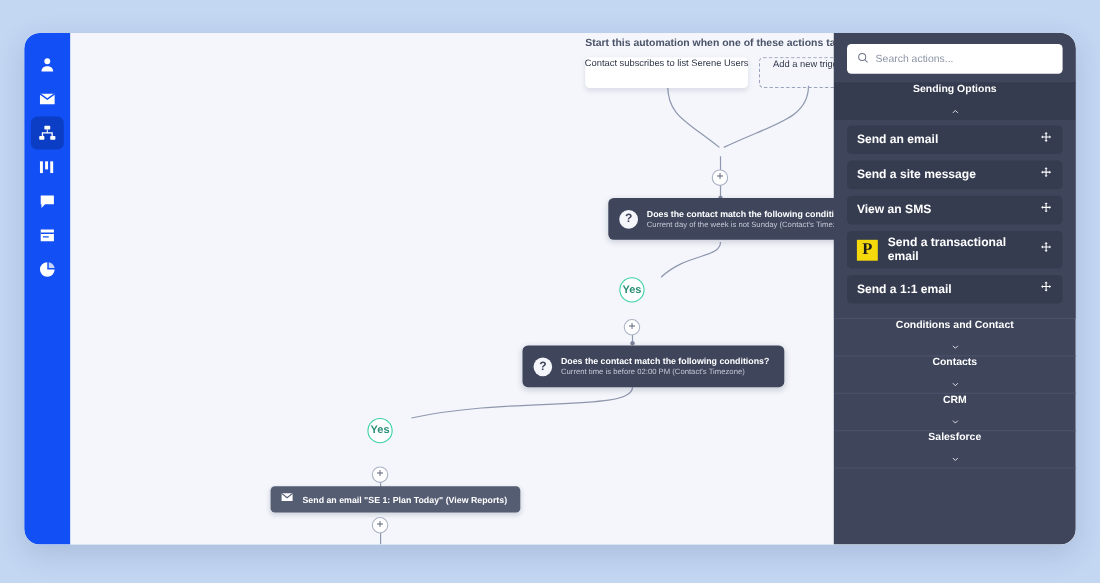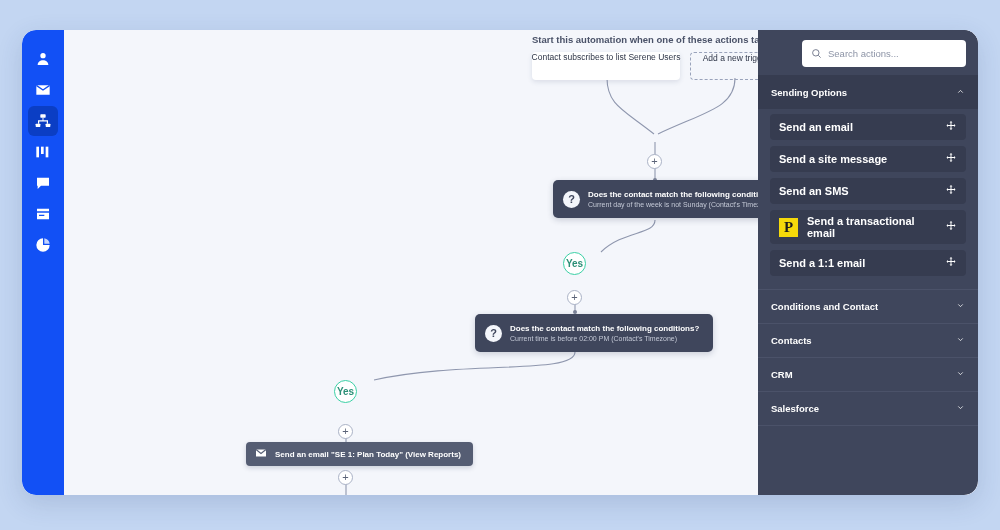--- a/index.html
+++ b/index.html
@@ -113,35 +113,36 @@
   #panel {
     position: absolute; right: 0; top: 0;
     width: 220px; height: 100%;
     background: #3f465c;
     border-radius: 0 14px 14px 0;
     overflow: hidden;
   }
   .search-wrap { padding: 10px 12px 8px 12px; background: #3f465c; }
   .search-box {
     height: 27px; background: #ffffff; border-radius: 4px;
-    display: flex; align-items: center; gap: 6px; padding: 0 9px; margin-left: 32px;
+    display: flex; align-items: center; gap: 6px; padding: 0 9px;
   }
   .search-box svg { width: 11px; height: 11px; stroke: #6d7488; fill: none; stroke-width: 2; }
   .search-box input {
     border: none; outline: none; width: 100%;
     font-family: "Liberation Sans", sans-serif;
     font-size: 9.5px; color: #3f465c; background: transparent;
   }
   .search-box input::placeholder { color: #8d94a6; }
 
   .grp-head {
     height: 34px; display: flex; align-items: center;
     justify-content: space-between; padding: 0 13px; cursor: pointer;
     font-size: 9.5px; font-weight: 700; color: #ffffff;
     border-top: 1px solid #4b5269;
+    flex-direction: column;
   }
   .grp-head.open { background: #363c50; border-top-color: #363c50; }
   .chev { width: 9px; height: 9px; stroke: #ffffff; fill: none; stroke-width: 2; }
   .chev.up { transform: rotate(180deg); }
 
   .grp-body { padding: 5px 12px 7px 12px; background: #3f465c; }
   .act-item {
     height: 26px; background: #363c50; border-radius: 4px;
     margin-bottom: 6px; display: flex; align-items: center;
     padding: 0 9px; cursor: pointer; position: relative;
@@ -328,21 +329,21 @@
       </div>
       <div class="act-item">
         <span class="act-label">Send a site message</span>
         <span>
           <svg class="move" viewBox="0 0 24 24">
               <path d="M12 2l3 3h-2v5h5V8l3 3-3 3v-2h-5v5h2l-3 3-3-3h2v-5H6v2l-3-3 3-3v2h5V5H9z"></path>
             </svg>
         </span>
       </div>
       <div class="act-item">
-        <span class="act-label">Send an SMS</span>
+        <span class="act-label">View an SMS</span>
         <span>
           <svg class="move" viewBox="0 0 24 24">
               <path d="M12 2l3 3h-2v5h5V8l3 3-3 3v-2h-5v5h2l-3 3-3-3h2v-5H6v2l-3-3 3-3v2h5V5H9z"></path>
             </svg>
         </span>
       </div>
       <div class="act-item tall">
         <span class="p-icon">P</span>
         <span class="act-label">Send a transactional email</span>
         <span>

